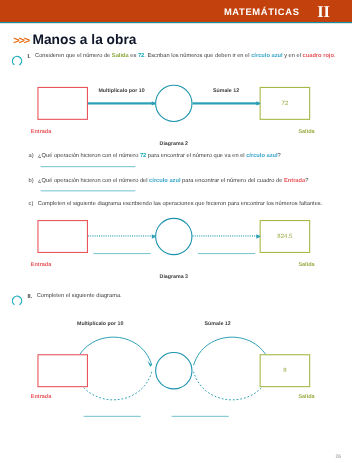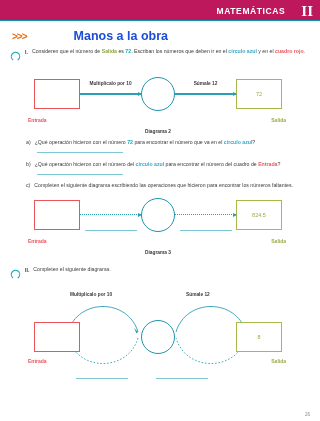--- a/index.html
+++ b/index.html
@@ -12,25 +12,25 @@
     color: #3b3b3b;
     overflow: hidden;
     position: relative;
   }
 
   
   .header-band {
     position: relative;
     width: 100%;
     height: 21px;
-    background: #be185d;
+    background: #c2410c;
     display: flex;
     align-items: center;
     justify-content: flex-end;
-    padding-right: 7px;
+    padding-right: 20px;
   }
   .header-band::after{
     content:"";
     position:absolute;
     left:0; right:0; bottom:0;
     height:1px;
     background:#0f93a6;
   }
   .header-title {
     color: #ffffff;
@@ -61,24 +61,23 @@
     gap: 3px;
     margin: 2px 0 4px 2px;
   }
   .chevrons {
     color: #e8701a;
     font-size: 10px;
     font-weight: bold;
     letter-spacing: -1px;
   }
   .section-title {
-    color: #1d4ed8;
+    color: #0f172a;
     font-size: 12.5px;
     font-weight: bold;
-    margin-left: 44px;
   }
 
   
   .activity {
     display: flex;
     align-items: flex-start;
     gap: 4px;
     margin-bottom: 2px;
   }
   .ring-icon { flex: 0 0 auto; margin-top: 1px; }

